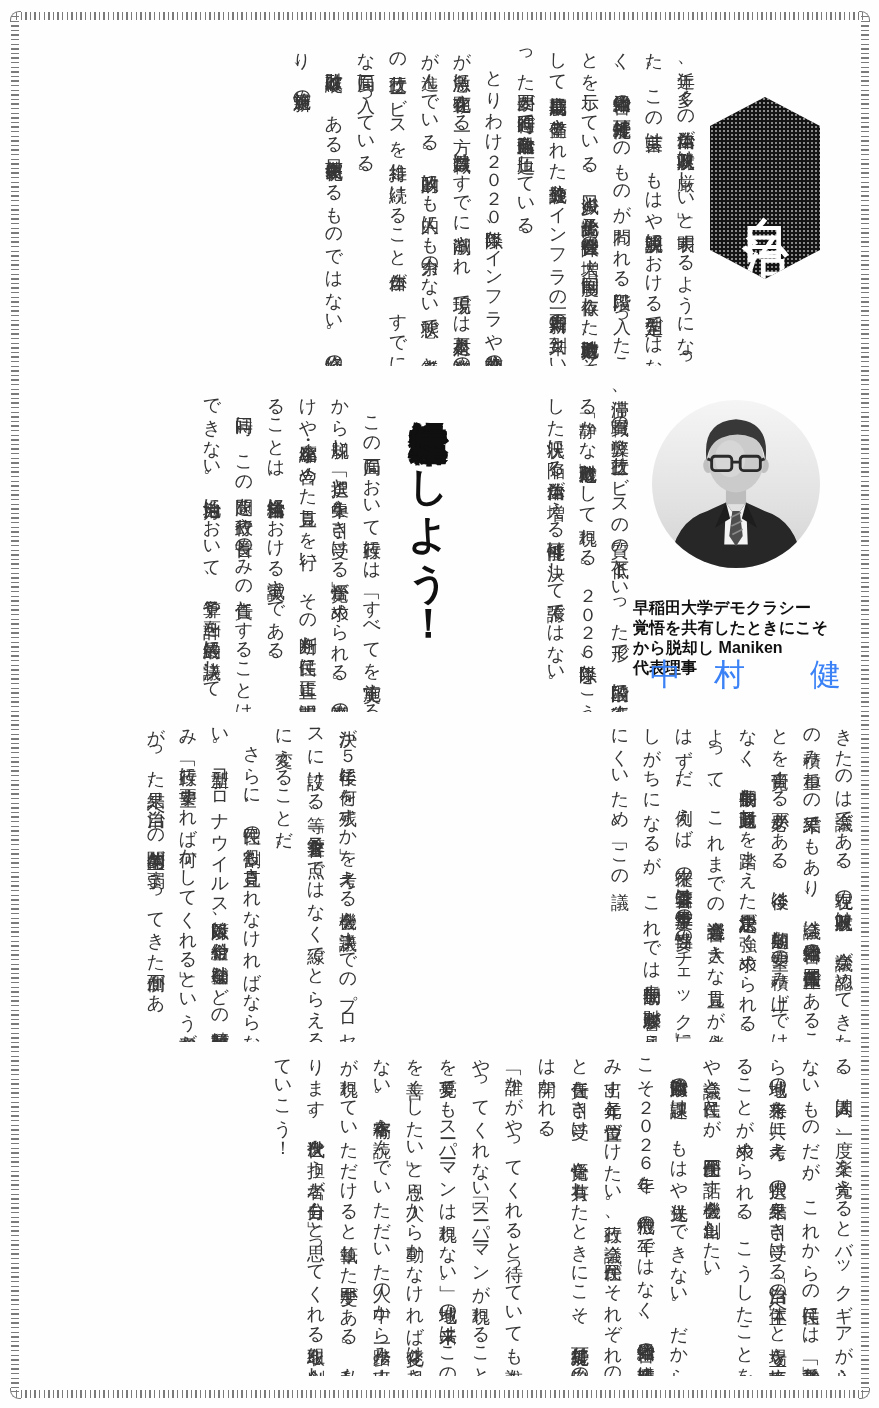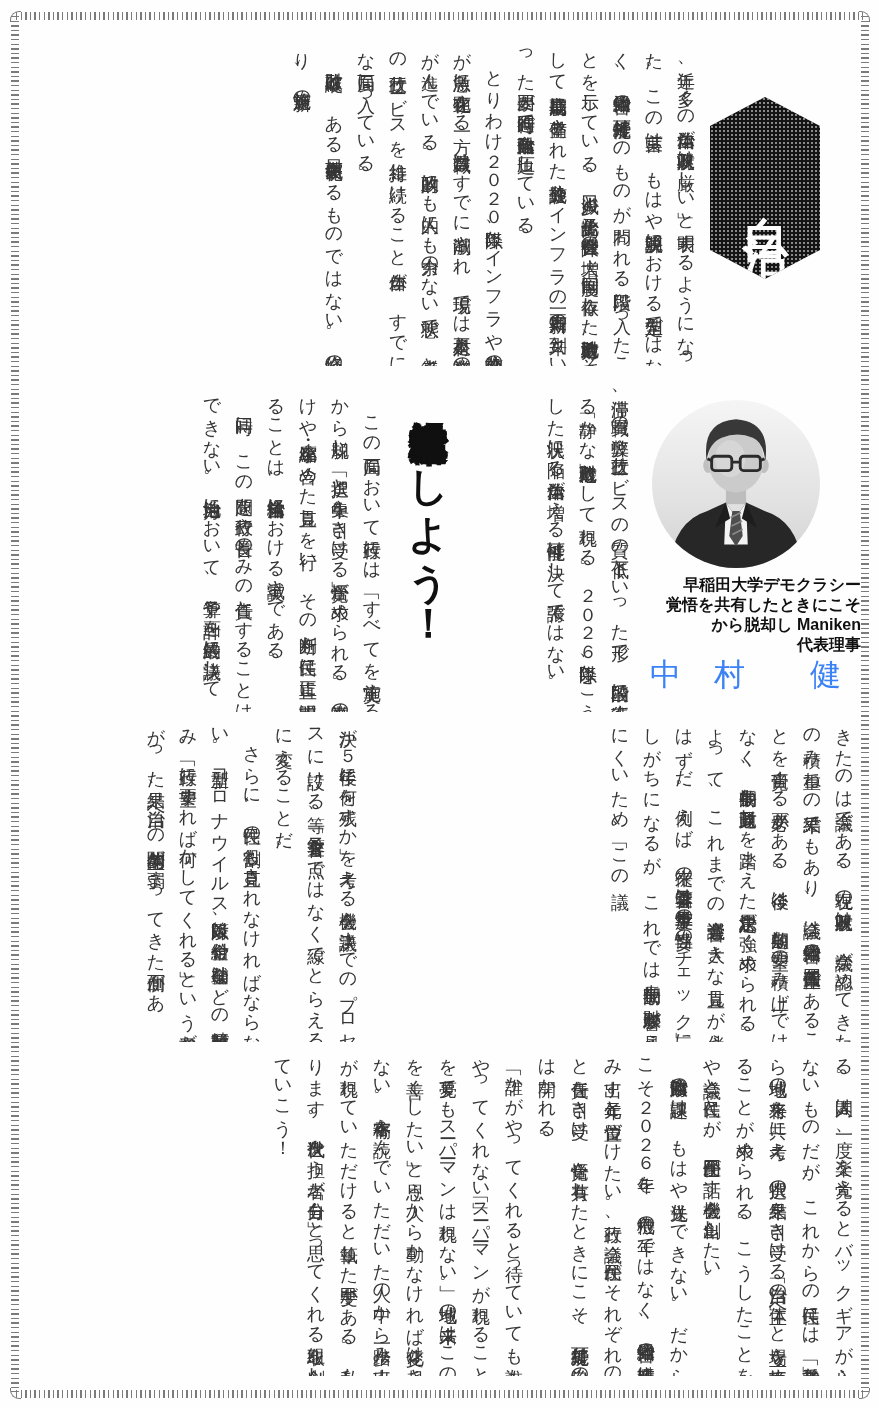--- a/index.html
+++ b/index.html
@@ -60,22 +60,22 @@
   }
 
   
   .photo {
     position:absolute; left:652px; top:400px; width:168px; height:168px;
     border-radius:50%; overflow:hidden;
     background:linear-gradient(180deg,#f5f5f5 0%,#e2e2e2 60%,#d2d2d2 100%);
   }
   .photo svg { display:block; width:100%; height:100%; }
   .caption {
-    position:absolute; left:633px; top:575px; width:228px;
-    text-align:right; color:#101010;
+    position:absolute; left:633px; top:598px; width:228px;
+    text-align:left; color:#101010;
     font-family:"Liberation Sans","DejaVu Sans",sans-serif;
     font-weight:700; font-size:16px; line-height:20px;
   }
   .author-name {
     position:absolute; left:650px; top:654px; width:195px;
     font-size:31px; color:#3b82f6; letter-spacing:1px; white-space:nowrap;
   }
 </style>
 </head>
 <body>

